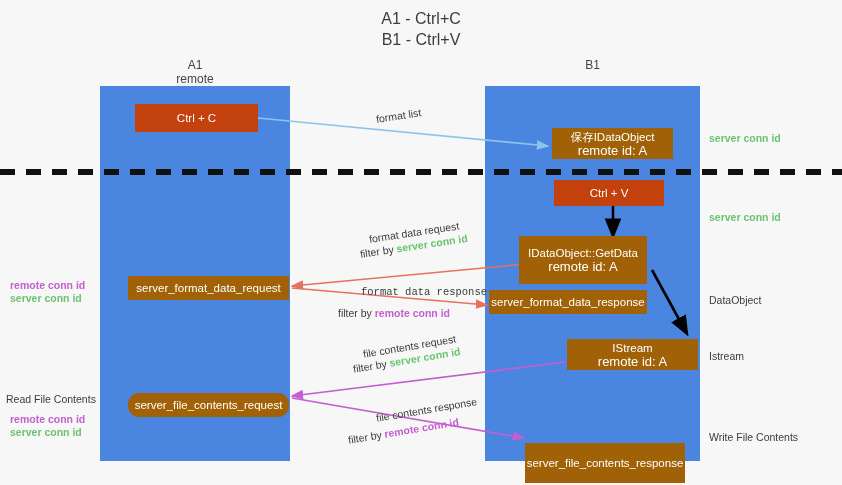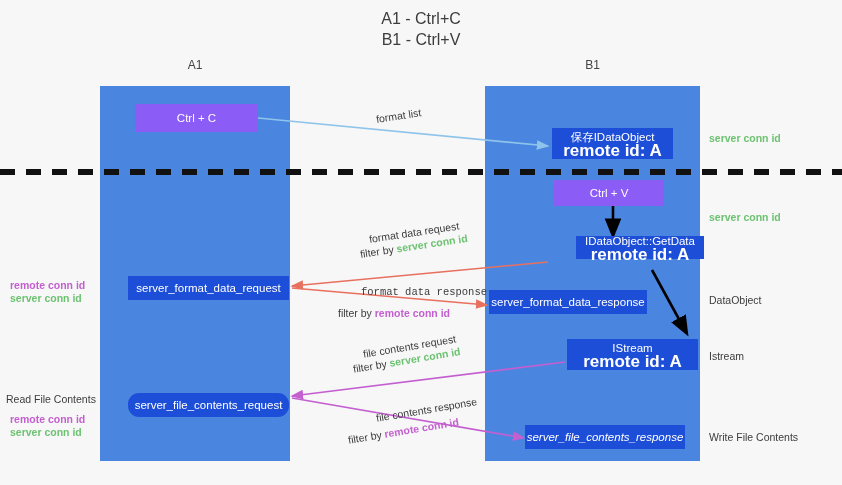--- a/index.html
+++ b/index.html
@@ -26,23 +26,23 @@
 
   .lane{
     position:absolute;background:#4a86e0;
   }
 
   .node{
     position:absolute;box-sizing:border-box;
     display:flex;flex-direction:column;align-items:center;justify-content:center;
     color:#ffffff;font-size:11.5px;line-height:14px;text-align:center;
   }
-  .node.green{background:#8b5cf6;}
-  .node.orange{background:#1d4ed8;}
-  .node .l2{font-size:17px;font-weight:bold;}
+  .node.green{background:#c2410c;}
+  .node.orange{background:#a16207;}
+  .node .l2{font-size:13px;}
 
   .edge-label{
     position:absolute;font-size:10.5px;color:#3c3c3c;line-height:14px;white-space:nowrap;
   }
   .edge-label.rot1{transform:rotate(-8.5deg);transform-origin:left top;}
   .edge-label.rot2{transform:rotate(-9.5deg);transform-origin:left top;}
 
   .side-label{
     position:absolute;font-size:10.5px;line-height:13px;white-space:nowrap;color:#3c3c3c;
   }
@@ -57,20 +57,21 @@
 
 <div id="stage">
 
   <div class="title">
     <div>A1 - Ctrl+C</div>
     <div>B1 - Ctrl+V</div>
   </div>
 
   <div class="col-head" style="left:100px;top:58px;width:190px;">
     <div>A1</div>
+    <div>remote</div>
   </div>
   <div class="col-head" style="left:485px;top:58px;width:215px;">
     <div>B1</div>
   </div>
 
   <div class="lane" style="left:100px;top:86px;width:190px;height:375px;"></div>
   <div class="lane" style="left:485px;top:86px;width:215px;height:375px;"></div>
 
   <svg class="svg-layer" viewBox="0 0 842 485">
     <defs>
@@ -111,21 +112,21 @@
 
   <div class="node orange" style="left:552px;top:128px;width:121px;height:31px;">
     <div>保存IDataObject</div>
     <div class="l2">remote id: A</div>
   </div>
 
   <div class="node green" style="left:554px;top:180px;width:110px;height:26px;">
     <div>Ctrl + V</div>
   </div>
 
-  <div class="node orange" style="left:576px;top:236px;width:128px;height:23px;">
+  <div class="node orange" style="left:519px;top:236px;width:128px;height:48px;">
     <div>IDataObject::GetData</div>
     <div class="l2">remote id: A</div>
   </div>
 
   <div class="node orange" style="left:489px;top:290px;width:158px;height:24px;">
     <div>server_format_data_response</div>
   </div>
 
   <div class="node orange" style="left:128px;top:276px;width:161px;height:24px;">
     <div>server_format_data_request</div>
@@ -133,21 +134,21 @@
 
   <div class="node orange" style="left:567px;top:339px;width:131px;height:31px;">
     <div>IStream</div>
     <div class="l2">remote id: A</div>
   </div>
 
   <div class="node orange" style="left:128px;top:393px;width:161px;height:24px;border-radius:11px;">
     <div>server_file_contents_request</div>
   </div>
 
-  <div class="node orange" style="left:525px;top:425px;width:160px;height:24px;font-style:italic;">
+  <div class="node orange" style="left:525px;top:443px;width:160px;height:40px;">
     <div>server_file_contents_response</div>
   </div>
 
   <div class="edge-label rot1" style="left:375px;top:112px;">
     <span>format list</span>
   </div>
 
   <div class="edge-label rot1" style="left:368px;top:232px;">
     <span>format data request</span>
   </div>

